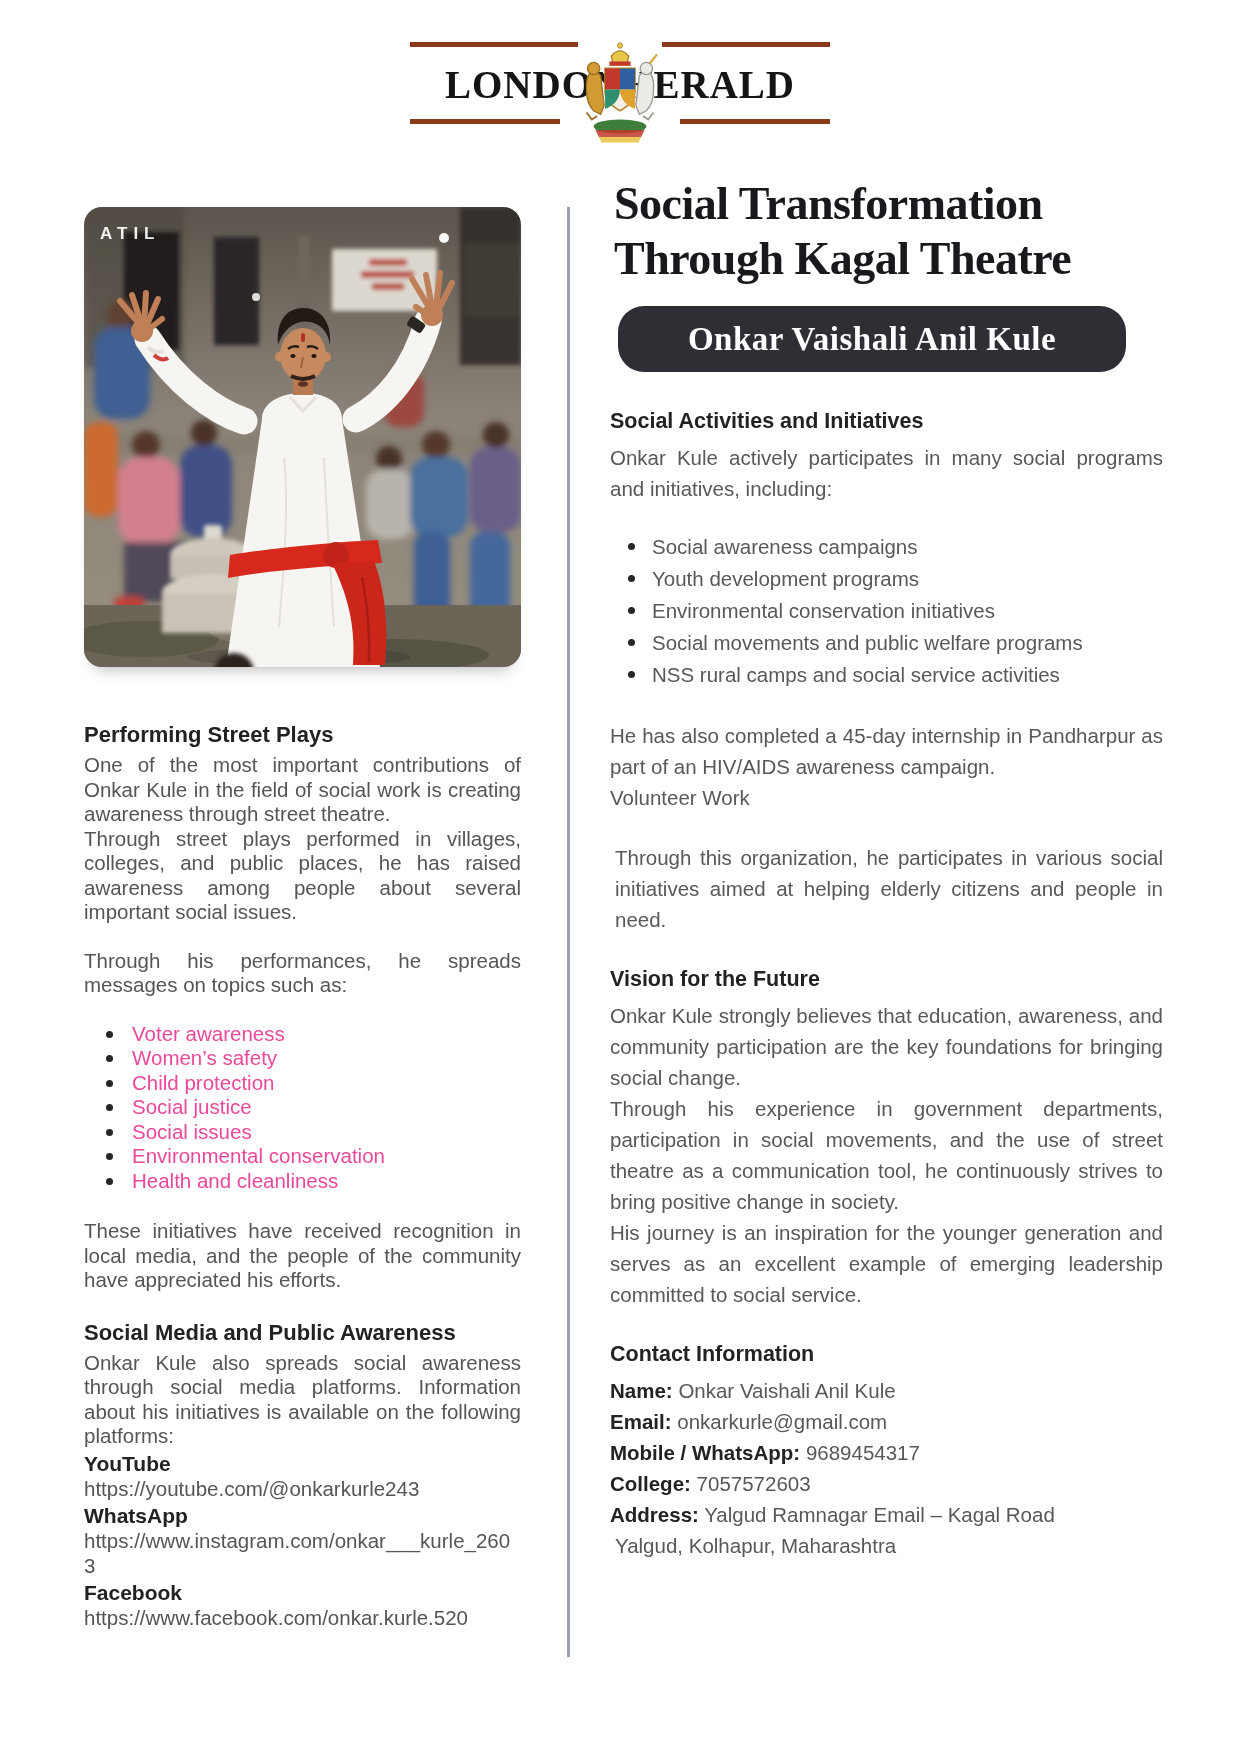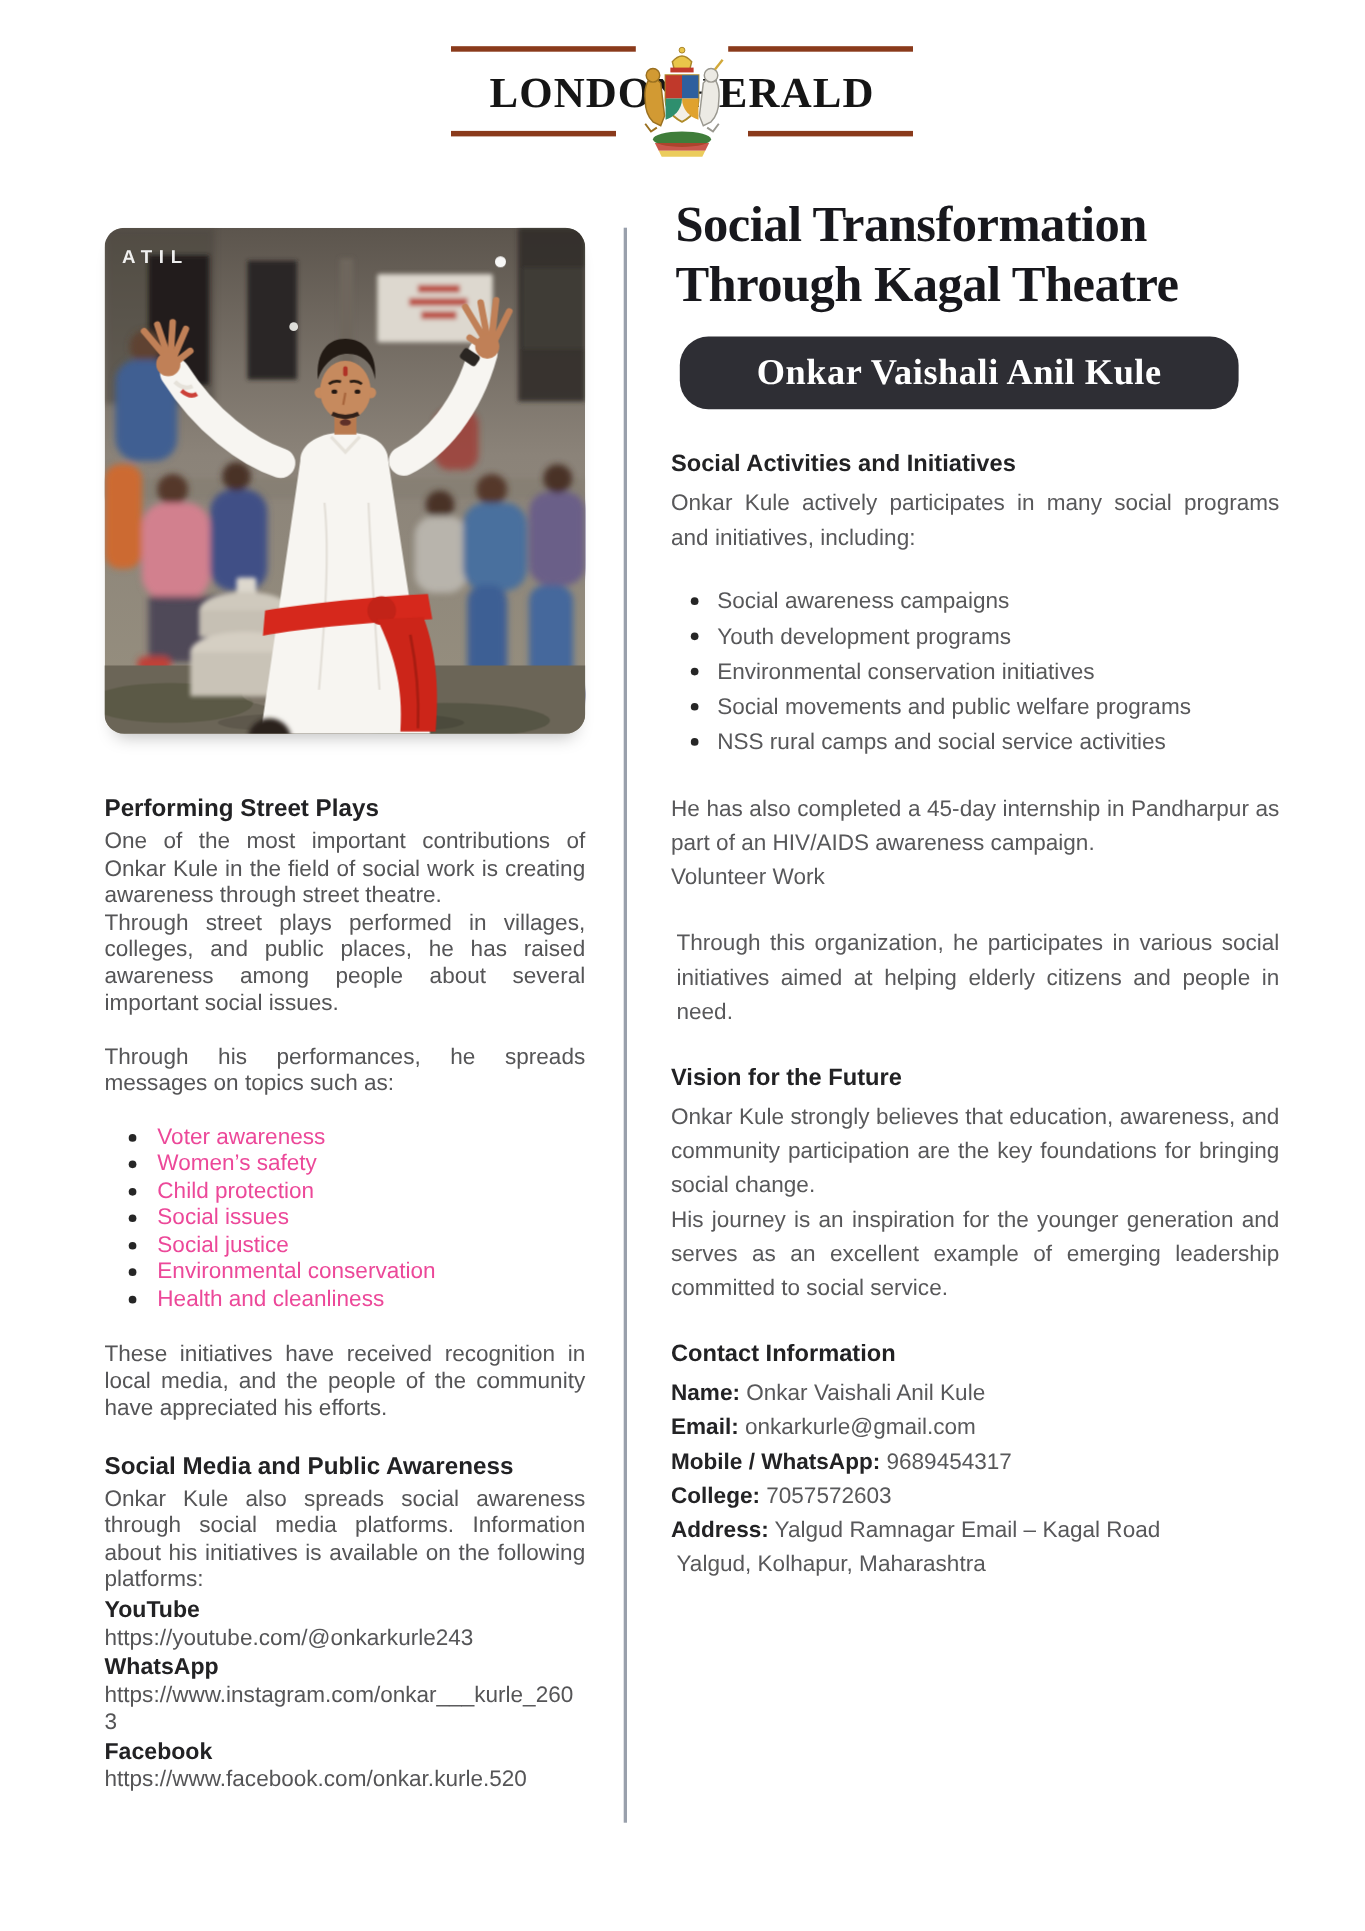--- a/index.html
+++ b/index.html
@@ -13,21 +13,21 @@
   .rule-top-seg{width:168px;}
   .rule-bot-seg{width:150px;}
   .mast-row{display:flex;justify-content:center;align-items:center;height:62px;margin-top:6px;margin-bottom:4px;}
   .brand{font-family:"Liberation Serif","DejaVu Serif",serif;font-weight:700;font-size:39px;
          letter-spacing:1px;color:#151515;}
   .crest{position:absolute;left:50%;transform:translateX(-50%);top:0px;width:88px;height:104px;z-index:2;}
 
   
   .divider{position:absolute;left:567px;top:207px;width:3px;height:1450px;background:#99a0ac;}
 
-  .left-col{position:absolute;left:95px;top:207px;width:437px;}
+  .left-col{position:absolute;left:84px;top:207px;width:437px;}
   .right-col{position:absolute;left:610px;top:176px;width:553px;}
 
   
   .photo{width:437px;height:460px;border-radius:18px;overflow:hidden;position:relative;
          box-shadow:0 12px 16px -10px rgba(0,0,0,.28);}
   .photo svg{display:block;}
 
   
   .left-col h3{margin:54px 0 4px 0;font-size:22px;line-height:28px;font-weight:700;color:#222224;}
   .left-col h4{margin:2px 0 0 0;font-size:21px;line-height:26px;font-weight:700;color:#222224;}
@@ -232,22 +232,22 @@
 
     <h3>Performing Street Plays</h3>
     <p>One of the most important contributions of Onkar Kule in the field of social work is creating awareness through street theatre.</p>
     <p>Through street plays performed in villages, colleges, and public places, he has raised awareness among people about several important social issues.</p>
     <p class="gap1">Through his performances, he spreads messages on topics such as:</p>
 
     <ul class="topics">
       <li>Voter awareness</li>
       <li>Women’s safety</li>
       <li>Child protection</li>
+      <li>Social justice</li>
       <li>Social issues</li>
-      <li>Social justice</li>
       <li>Environmental conservation</li>
       <li>Health and cleanliness</li>
     </ul>
 
     <p class="gap2">These initiatives have received recognition in local media, and the people of the community have appreciated his efforts.</p>
 
     <h3 style="margin-top:26px;">Social Media and Public Awareness</h3>
     <p>Onkar Kule also spreads social awareness through social media platforms. Information about his initiatives is available on the following platforms:</p>
 
     <h4>YouTube</h4>
@@ -277,20 +277,21 @@
       <li>Social movements and public welfare programs</li>
       <li>NSS rural camps and social service activities</li>
     </ul>
 
     <p class="rgap">He has also completed a 45-day internship in Pandharpur as part of an HIV/AIDS awareness campaign.</p>
     <p>Volunteer Work</p>
     <p class="rgap indent">Through this organization, he participates in various social initiatives aimed at helping elderly citizens and people in need.</p>
 
     <h3 class="rgap">Vision for the Future</h3>
     <p>Onkar Kule strongly believes that education, awareness, and community participation are the key foundations for bringing social change.</p>
+    <p>Through his experience in government departments, participation in social movements, and the use of street theatre as a communication tool, he continuously strives to bring positive change in society.</p>
     <p>His journey is an inspiration for the younger generation and serves as an excellent example of emerging leadership committed to social service.</p>
 
     <h3 class="rgap">Contact Information</h3>
     <div class="contact-row">
       <b>Name:</b>
       <span>Onkar Vaishali Anil Kule</span>
     </div>
     <div class="contact-row">
       <b>Email:</b>
       <span>onkarkurle@gmail.com</span>

